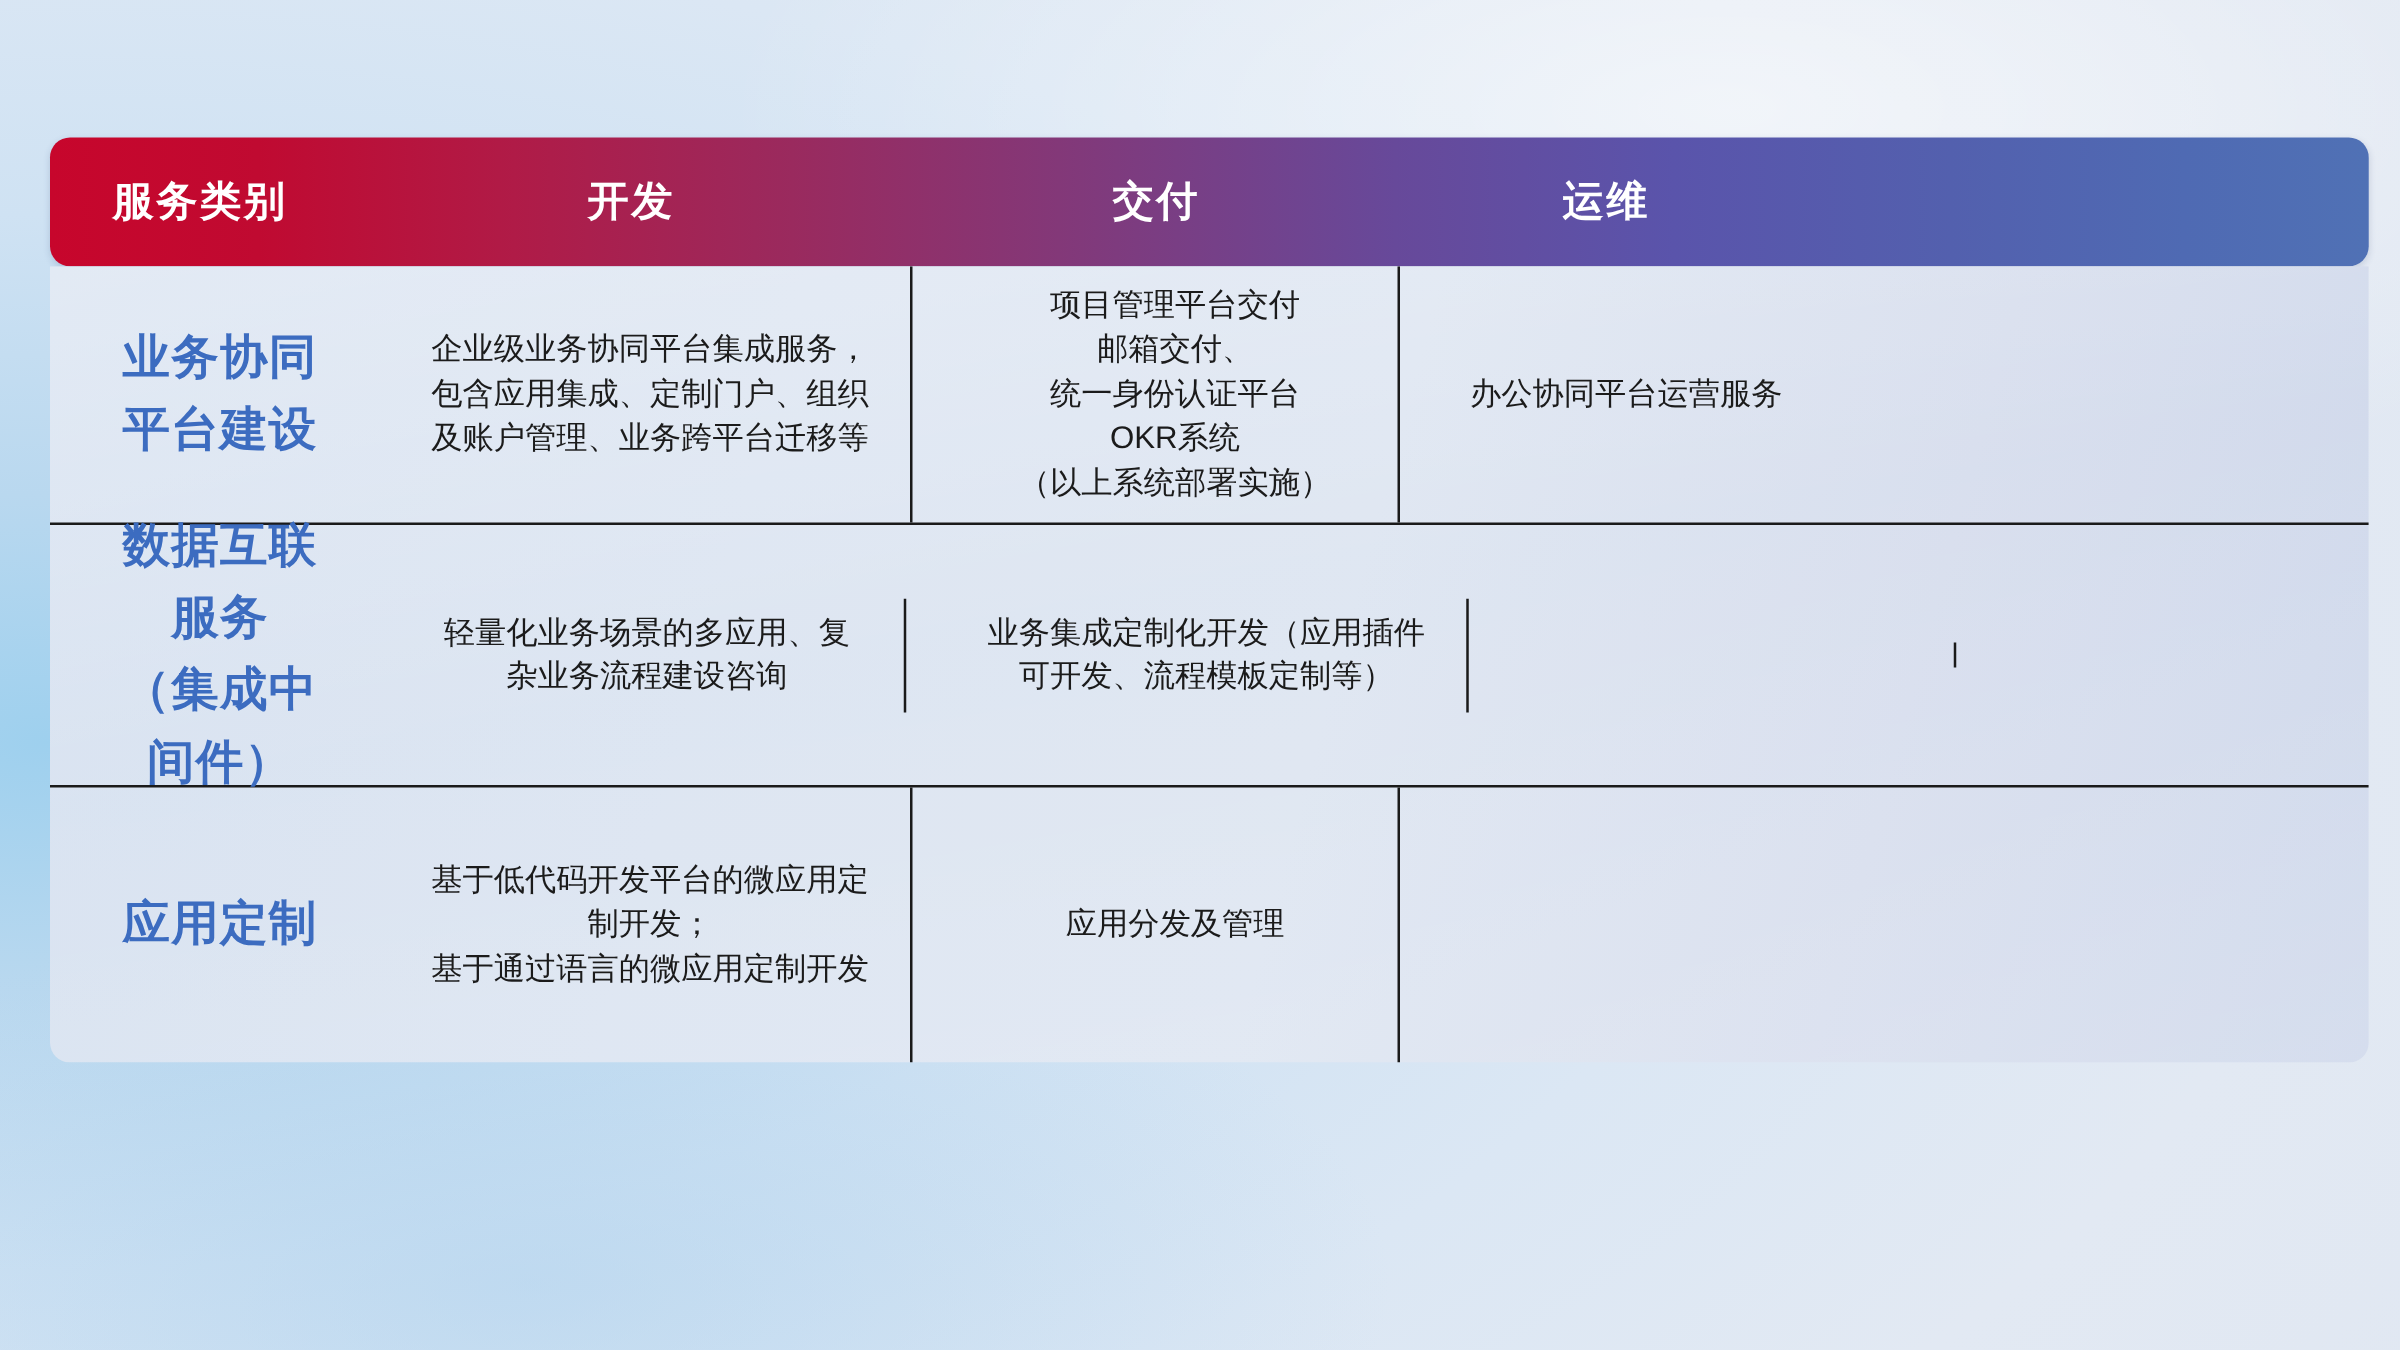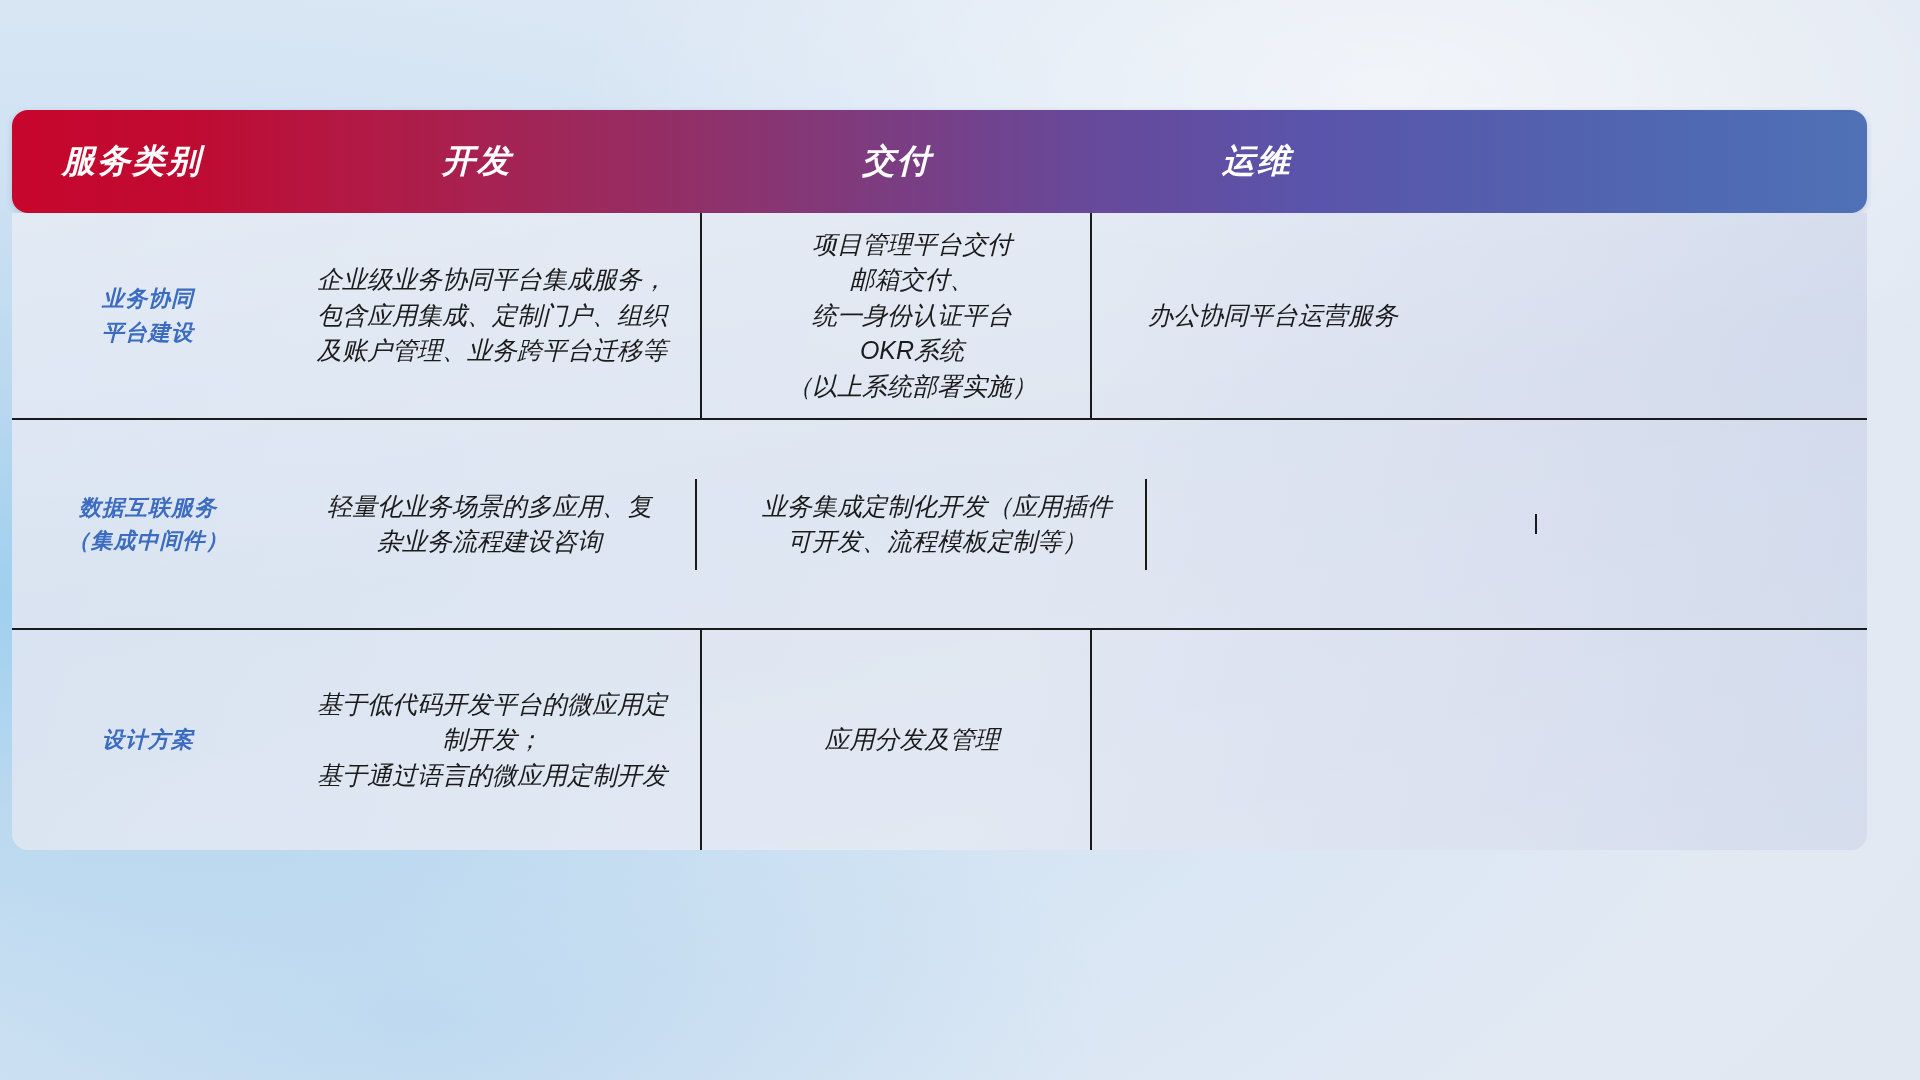--- a/index.html
+++ b/index.html
@@ -28,25 +28,24 @@
     position: absolute;
     inset: 0;
     background:
       radial-gradient(60% 45% at 72% 8%, rgba(255,255,255,0.55) 0%, rgba(255,255,255,0) 70%),
       radial-gradient(50% 40% at 22% 95%, rgba(168,206,236,0.45) 0%, rgba(168,206,236,0) 72%);
   }
 
   
   #table-card {
     position: absolute;
-    left: 12px;
+    left: 40px;
     top: 110px;
     width: 1855px;
     border-radius: 18px;
-    font-style: italic;
   }
 
   
   #table-header {
     display: flex;
     height: 103px;
     border-radius: 16px;
     overflow: hidden;
     background: linear-gradient(90deg,
         #c7062c 0%,
@@ -97,21 +96,21 @@
     font-size: 25px;
     line-height: 1.42;
     padding: 10px 14px;
     box-sizing: border-box;
     border-right: 2px solid #1a1a1a;
   }
   .cell:last-child { border-right: none; }
   .cell.cat {
     color: #3c6cc0;
     font-weight: bold;
-    font-size: 22px;
+    font-size: 38px;
     line-height: 1.52;
     border-right: none;
     letter-spacing: 1px;
   }
   .cell.blank { }
 
   
   .row-1 { height: 205px; }
   .row-2 { height: 208px; align-items: center; }
   .row-3 { height: 220px; }
@@ -162,21 +161,21 @@
 （集成中间件）</div>
       <div class="cell c-1 pre">轻量化业务场景的多应用、复
 杂业务流程建设咨询</div>
       <div class="cell c-2 pre">业务集成定制化开发（应用插件
 可开发、流程模板定制等）</div>
       <div class="cell c-3 pre blank"></div>
       <div class="cell c-4 pre blank"></div>
     </div>
 
     <div class="row row-3">
-      <div class="cell cat c-0 pre">设计方案</div>
+      <div class="cell cat c-0 pre">应用定制</div>
       <div class="cell c-2 pre">基于低代码开发平台的微应用定
 制开发；
 基于通过语言的微应用定制开发</div>
       <div class="cell c-3 pre">应用分发及管理</div>
       <div class="cell c-4 pre blank"></div>
     </div>
 
   </div>
 </div>
 

